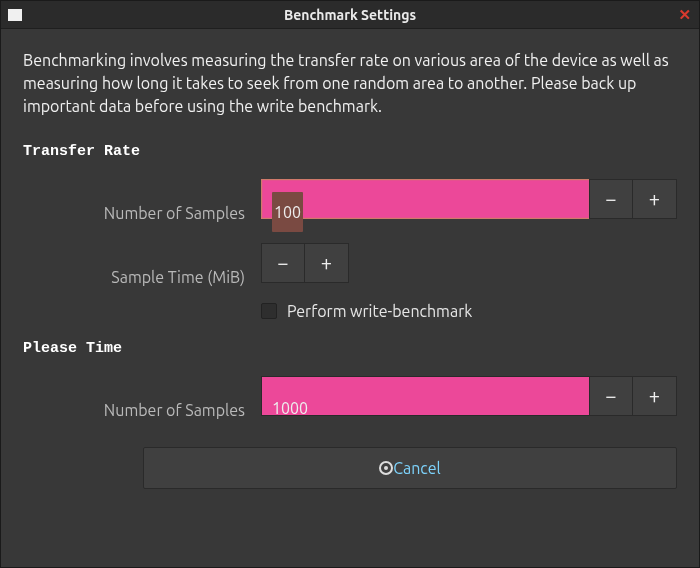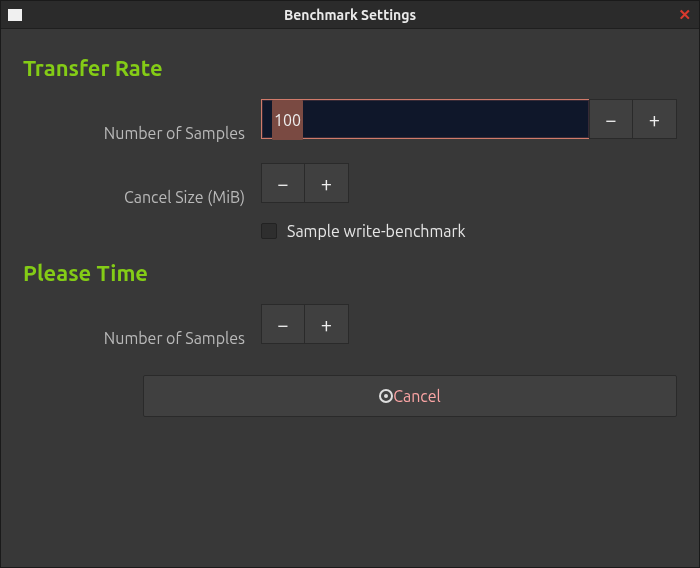--- a/index.html
+++ b/index.html
@@ -62,24 +62,25 @@
     flex-direction: column;
   }
   .description {
     color: #f1f1f1;
     line-height: 1.45;
     font-size: 16px;
     margin-bottom: 18px;
   }
   .section-heading {
     font-weight: 700;
-    font-size: 22px;
-    color: #84cc16;
+    font-size: 15px;
+    color: #ffffff;
     margin-bottom: 16px;
     margin-top: 6px;
+    font-family: Liberation Mono, monospace;
   }
   .form-row {
     display: flex;
     align-items: center;
     margin-bottom: 18px;
   }
   .form-label {
     width: 238px;
     text-align: right;
     padding-right: 16px;
@@ -88,26 +89,26 @@
     margin-top: 28px;
   }
   .spin-wrap {
     flex: 1;
     display: flex;
     align-items: stretch;
     height: 40px;
   }
   .spin-input {
     flex: 1;
-    background: #0f172a;
+    background: #ec4899;
     border: 1px solid #2a2a2a;
     border-right: none;
     color: #eee;
     font-size: 16px;
-    padding: 0 10px;
+    padding: 12px 10px;
     outline: none;
   }
   .spin-input.focused {
     border: 1px solid #d07a6a;
     border-right: none;
     box-shadow: inset 0 0 0 1px rgba(208,122,106,0.2);
   }
   .spin-input.focused::selection { background:#a85a4a; color:#fff; }
   .sel-highlight {
     background: #7a4a42;
@@ -152,21 +153,21 @@
     display: flex;
     gap: 12px;
     margin-top: 10px;
     padding-left: 120px;
   }
   .action-btn {
     flex: 1;
     height: 42px;
     background: #404040;
     border: 1px solid #2a2a2a;
-    color: #fca5a5;
+    color: #7dd3fc;
     font-size: 16px;
     display: flex;
     align-items: center;
     justify-content: center;
     cursor: pointer;
     border-radius: 2px;
   }
   .cancel-icon {
     width: 14px; height: 14px;
     border: 2px solid #ddd;
@@ -188,58 +189,60 @@
 <div class="window">
 
   <div class="titlebar">
     <div class="titlebar-icon"></div>
     <div class="titlebar-title">Benchmark Settings</div>
     <div class="titlebar-close">✕</div>
   </div>
 
   <div class="content">
 
+    <div class="description">Benchmarking involves measuring the transfer rate on various area of the device as well as measuring how long it takes to seek from one random area to another. Please back up important data before using the write benchmark.</div>
 
     <div class="section-heading">Transfer Rate</div>
 
     <div class="form-row">
       <div class="form-label">Number of Samples</div>
       <div class="spin-wrap">
         <div class="spin-input focused" contenteditable="false" style=""><span class="sel-highlight">100</span></div>
         <div class="spin-btn">
             <span>−</span>
           </div>
         <div class="spin-btn">
             <span>+</span>
           </div>
       </div>
     </div>
 
     <div class="form-row">
-      <div class="form-label">Cancel Size (MiB)</div>
+      <div class="form-label">Sample Time (MiB)</div>
       <div class="spin-wrap">
         <div class="spin-btn">
             <span>−</span>
           </div>
         <div class="spin-btn">
             <span>+</span>
           </div>
       </div>
     </div>
 
     <div class="checkbox-row">
       <div class="checkbox-box"></div>
-      <div class="checkbox-label">Sample write-benchmark</div>
+      <div class="checkbox-label">Perform write-benchmark</div>
     </div>
 
     <div class="section-heading">Please Time</div>
 
     <div class="form-row">
       <div class="form-label">Number of Samples</div>
       <div class="spin-wrap">
+        <div class="spin-input" style="line-height:38px;">1000</div>
         <div class="spin-btn">
             <span>−</span>
           </div>
         <div class="spin-btn">
             <span>+</span>
           </div>
       </div>
     </div>
 
     <div class="action-row">

